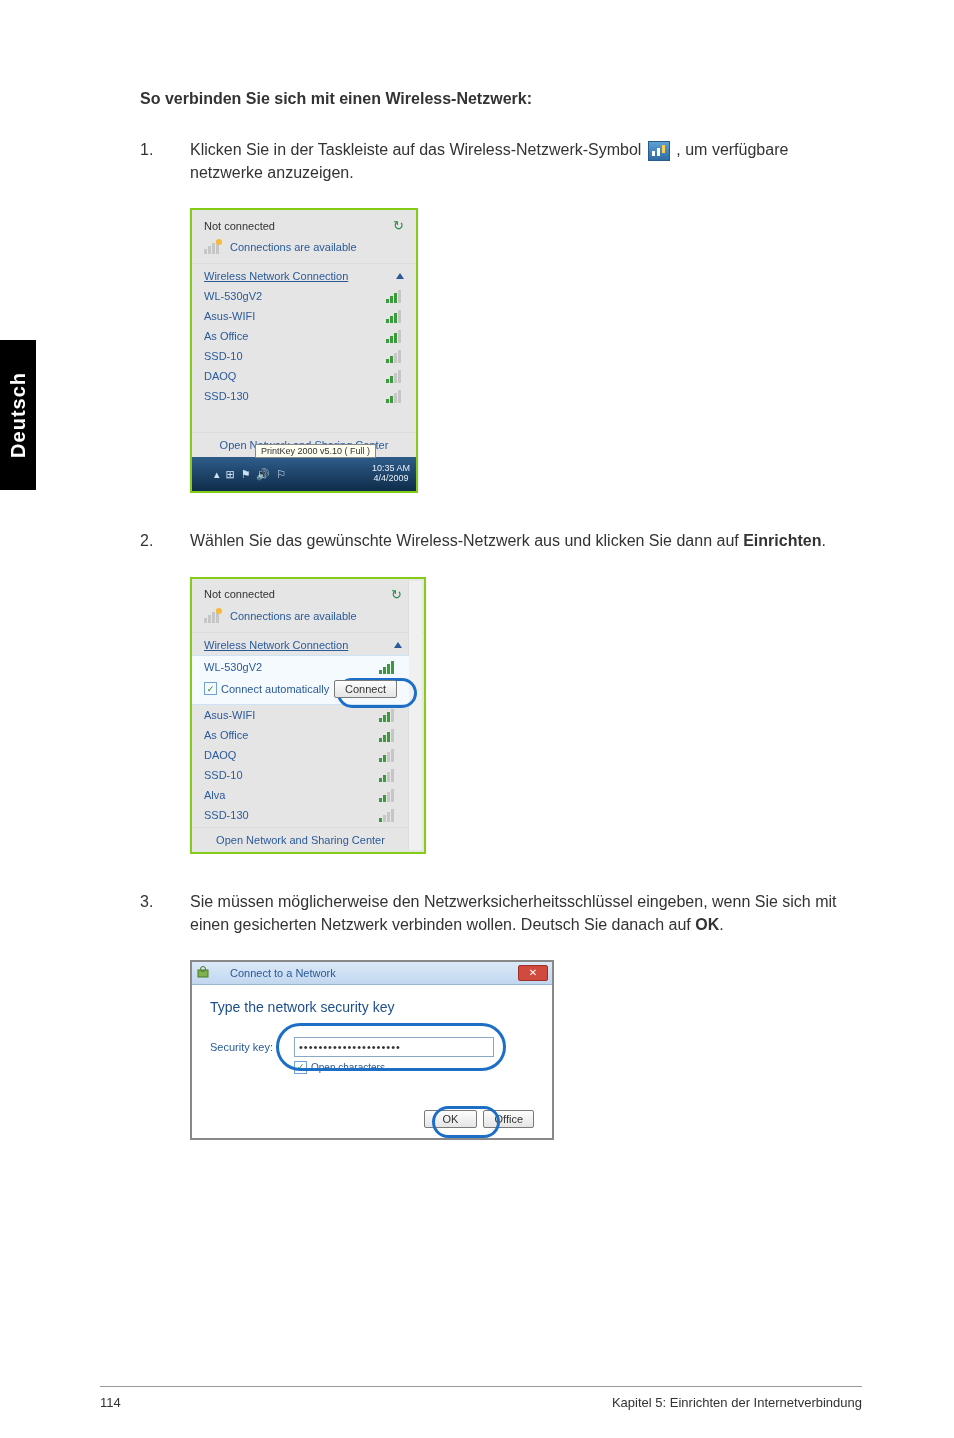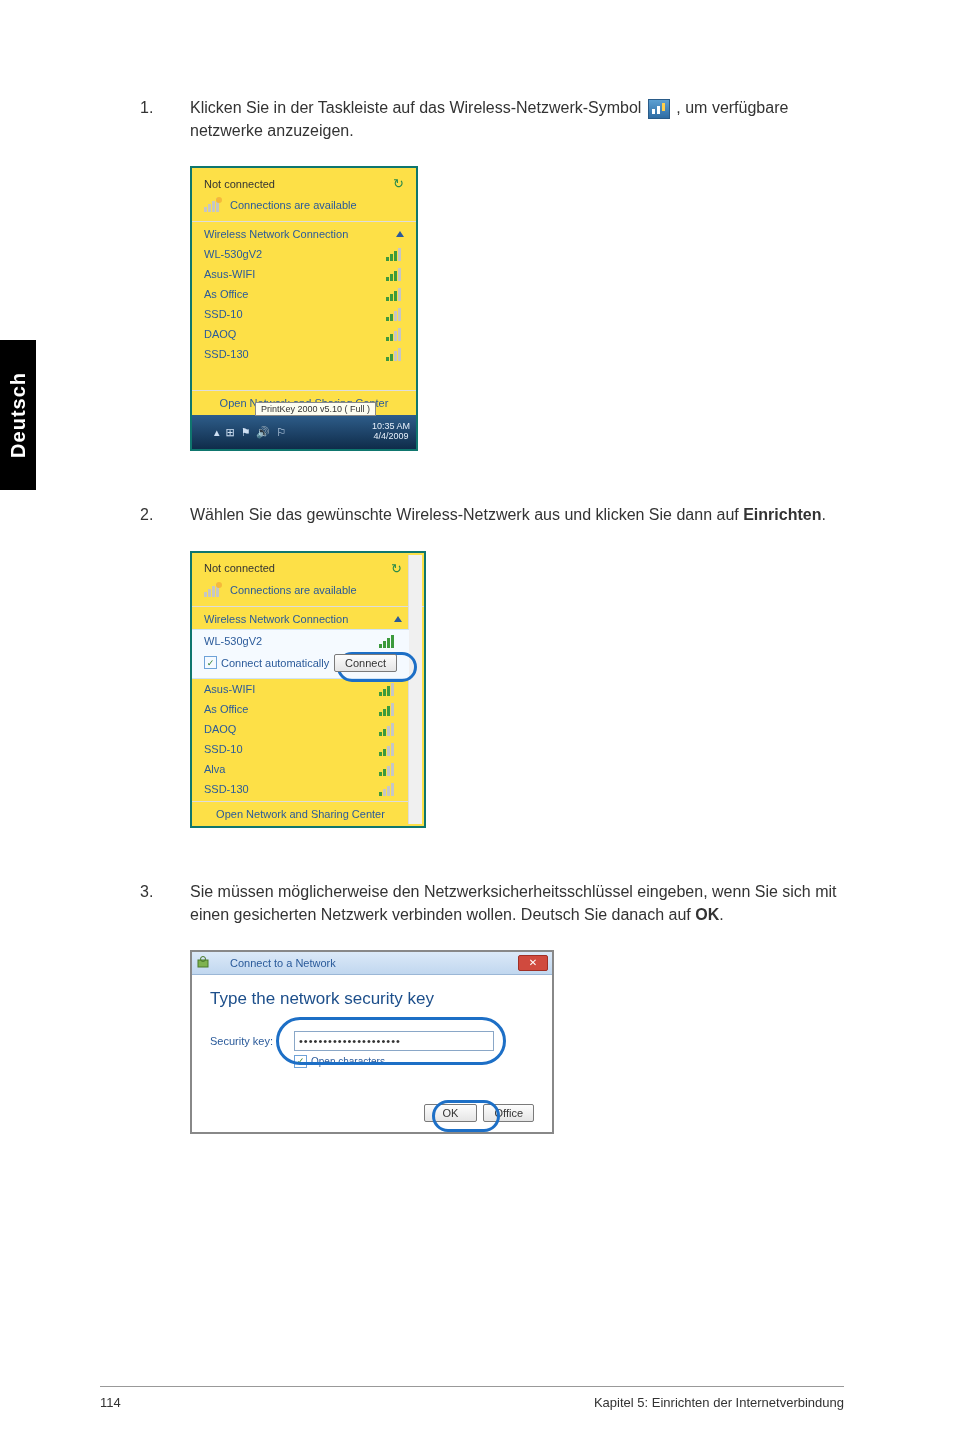--- a/index.html
+++ b/index.html
@@ -73,24 +73,24 @@
   }
   .tray-icon::after {
     content: "";
     position: absolute;
     left: 8px; top: 6px;
     width: 3px; height: 8px;
     background: #fff;
     box-shadow: 5px -3px 0 0 #ffcf4a;
   }
   .screenshot-holder {
-    margin: 10px 0 46px 50px;
-    border: 2px solid #0f766e;
+    margin: 10px 0 30px 50px;
+    border: 2px solid #84cc16;
     display: inline-block;
-    background: #fde047;
+    background: #e5e5e5;
   }
   
   .shot1 {
     width: 224px;
     font-size: 11px;
     color: #2a5a9a;
     font-family: "Segoe UI", Tahoma, sans-serif;
   }
   .ss-pad {
     padding: 8px 12px 4px 12px;
@@ -108,20 +108,21 @@
     color: #2a5a9a;
   }
   .conn-avail svg { margin-right: 6px; }
   .divider { border-top: 1px solid #ddd; margin: 4px 0 0 0; }
   .sec-title {
     padding: 6px 12px 4px 12px;
     color: #2a5a9a;
     display: flex;
     justify-content: space-between;
     align-items: center;
+    text-decoration: underline;
   }
   .netlist .row {
     display: flex;
     justify-content: space-between;
     align-items: center;
     padding: 3px 12px;
     color: #2a5a9a;
   }
   .sig {
     width: 18px;
@@ -280,21 +281,21 @@
     justify-content: center;
     border: 1px solid #a02f25;
     border-radius: 2px;
   }
   .dialog-body {
     padding: 14px 18px 10px 18px;
     position: relative;
   }
   .dlg-head {
     color: #1d4f8b;
-    font-size: 17px;
+    font-size: 14px;
     margin-bottom: 22px;
   }
   .field-row {
     display: flex;
     align-items: center;
     font-size: 11px;
     color: #2a5a9a;
     position: relative;
   }
   .field-row .label { width: 84px; }
@@ -321,21 +322,21 @@
     display: flex;
     justify-content: flex-end;
     gap: 6px;
     margin-top: 36px;
     position: relative;
   }
   .footer {
     position: absolute;
     bottom: 28px;
     left: 100px;
-    right: 110px;
+    right: 92px;
     border-top: 1px solid #999;
     padding-top: 8px;
     font-size: 13px;
     display: flex;
     justify-content: space-between;
     color: #333;
   }
   .chevron {
     width: 0; height: 0;
     border-left: 4px solid transparent;
@@ -349,20 +350,21 @@
 </style>
 </head>
 <body>
 
 <div class="page">
 
   <div class="lang-tab">
     <span>Deutsch</span>
   </div>
 
+  <div class="heading">So verbinden Sie sich mit einen Wireless-Netzwerk:</div>
 
   
   <div class="step">
     <div class="num">1.</div>
     <div class="text">
       <span>Klicken Sie in der Taskleiste auf das Wireless-Netzwerk-Symbol </span>
       <span class="tray-icon"></span>
       <span>, um verfügbare netzwerke anzuzeigen.</span>
     </div>
   </div>

